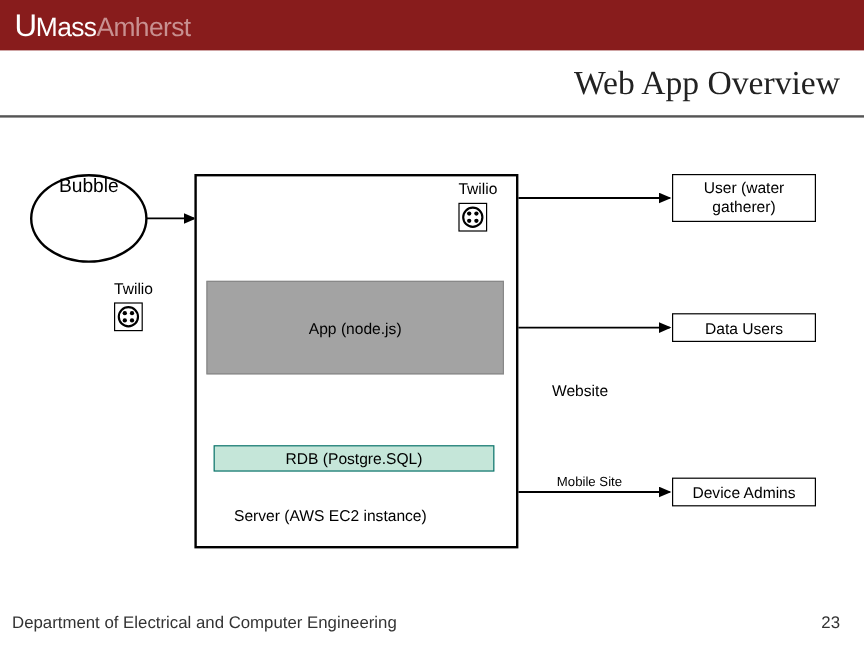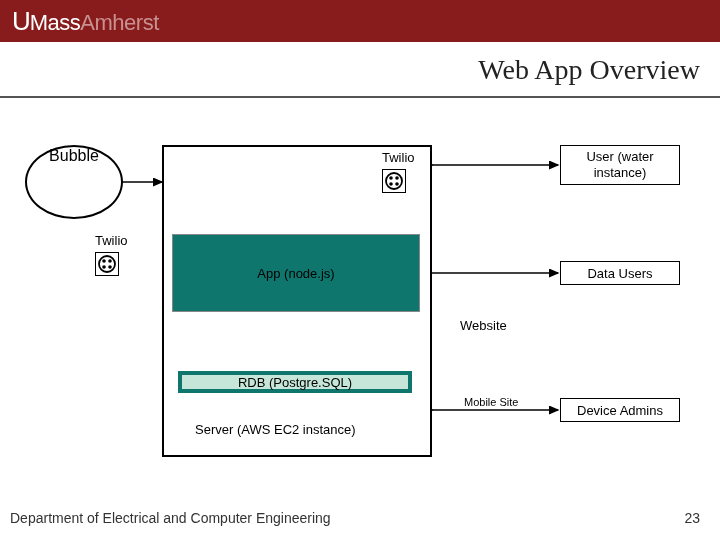--- a/index.html
+++ b/index.html
@@ -79,30 +79,30 @@
     position: absolute;
     left: 195px;
     top: 324px;
     font-size: 13px;
   }
   .app-box {
     left: 172px;
     top: 136px;
     width: 248px;
     height: 78px;
-    background: #0f766e;
+    background: #a3a3a3;
     border: 1px solid #888;
   }
   .rdb-box {
     left: 178px;
     top: 273px;
     width: 234px;
     height: 22px;
     background: #c5e6d9;
-    border: 4px solid #0f766e;
+    border: 1px solid #0f766e;
   }
   .bubble-circle {
     position: absolute;
     left: 25px;
     top: 47px;
     width: 98px;
     height: 74px;
     border: 2px solid #000;
     border-radius: 50%;
     display: flex;
@@ -273,21 +273,21 @@
     <span>App (node.js)</span>
   </div>
 
   <div class="box rdb-box">
     <span>RDB (Postgre.SQL)</span>
   </div>
 
   <div class="server-label">Server (AWS EC2 instance)</div>
 
   <div class="box user-box">
-    <span>User (water instance)</span>
+    <span>User (water gatherer)</span>
   </div>
 
   <div class="box datausers-box">
     <span>Data Users</span>
   </div>
 
   <div class="box admins-box">
     <span>Device Admins</span>
   </div>
 

